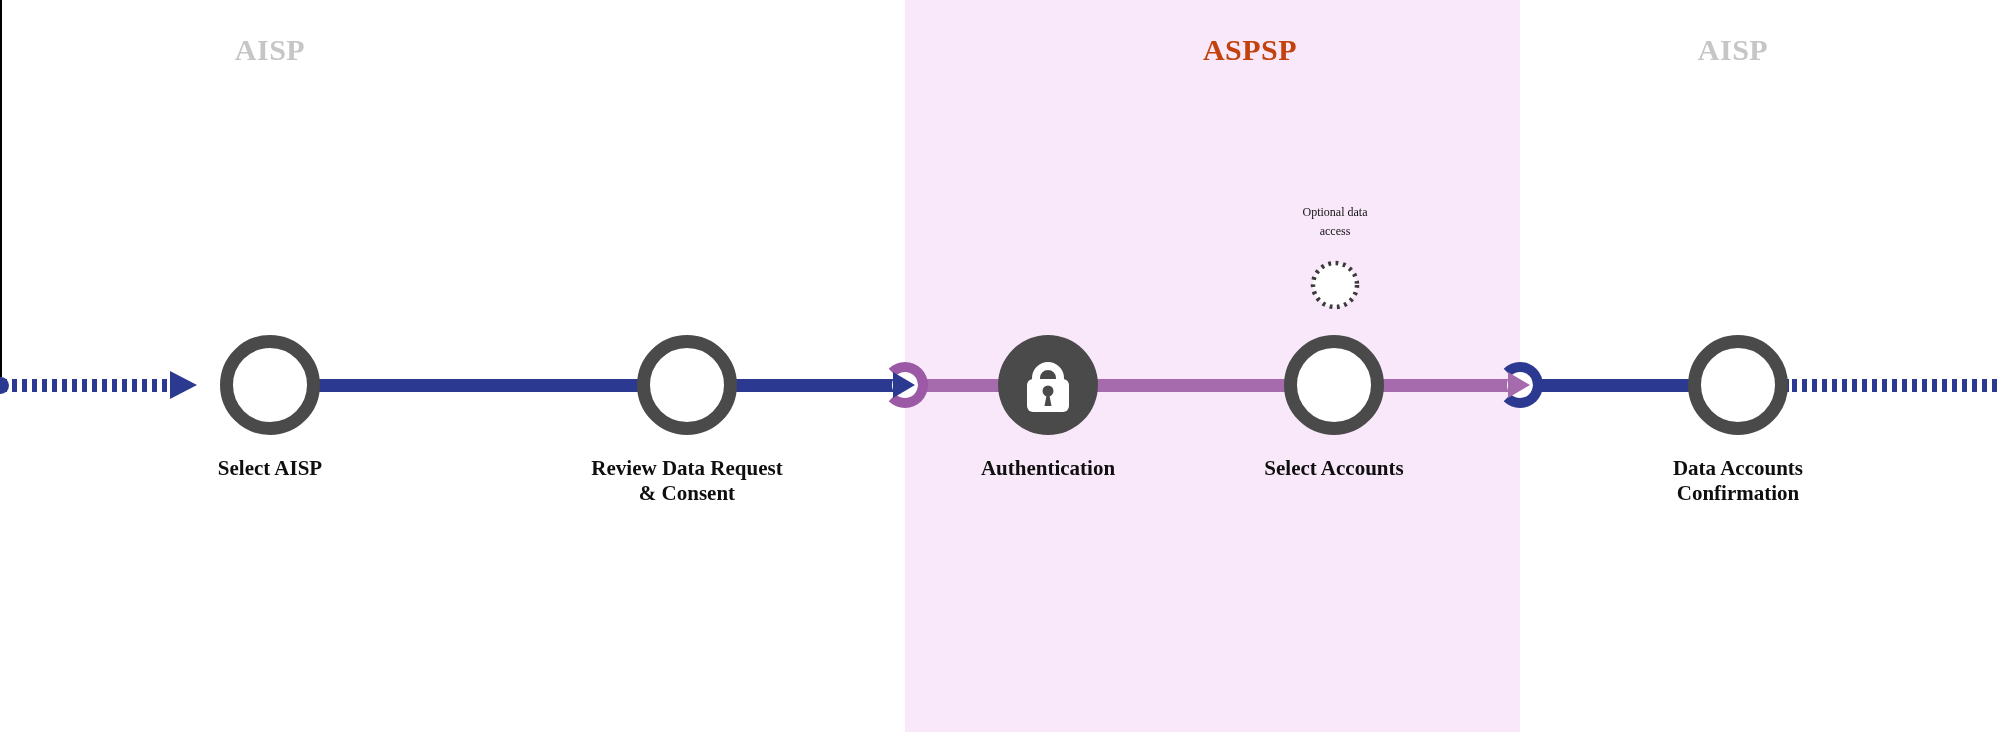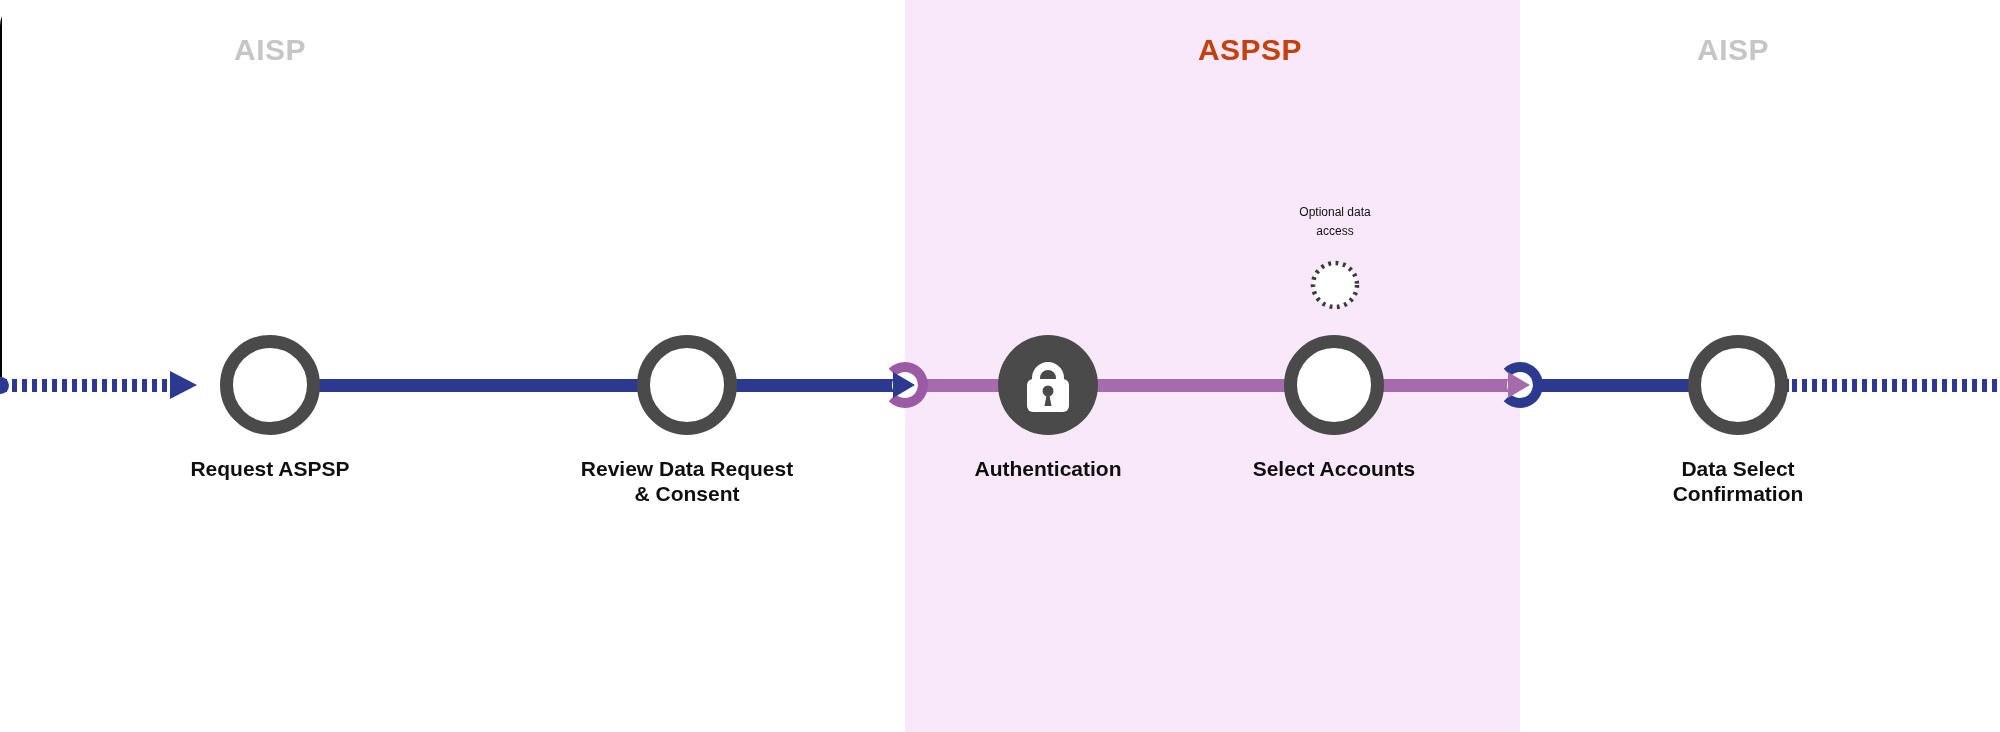--- a/index.html
+++ b/index.html
@@ -1,18 +1,18 @@
 <!DOCTYPE html>
 <html><head>
 <meta charset="utf-8">
 <style>
   html,body{margin:0;padding:0;background:#ffffff;}
   .canvas{
     position:relative; width:2000px; height:732px; background:#ffffff;
-    overflow:hidden; font-family:Liberation Sans, sans-serif;border-radius:26px;
+    overflow:hidden; font-family:Liberation Serif, serif;
   }
   
   .pink-band{position:absolute; left:905px; top:0; width:615px; height:732px; background:#f9e8fa;}
   
   .edge-line{position:absolute; left:0; top:0; width:2px; height:377px; background:#000;}
 
   
   .lane-label{position:absolute; top:33px; width:300px; text-align:center;
     font-size:30px; font-weight:bold; letter-spacing:0.5px;}
   .lane-aisp-left{left:120px; color:#c6c6c6;}
@@ -109,30 +109,30 @@
     <span>Optional data</span><br>
     <span>access</span>
   </div>
   <div class="dotted-circle">
     <svg width="54" height="54" viewBox="0 0 54 54">
       <circle cx="27" cy="27" r="22" fill="#ffffff" stroke="#3b3b3b" stroke-width="4.5" stroke-dasharray="2.8,4.6"></circle>
     </svg>
   </div>
 
   <div class="step-label l1">
-    <span>Request ASPSP</span>
+    <span>Select AISP</span>
   </div>
   <div class="step-label l2">
     <span>Review Data Request</span>
     <span>&amp; Consent</span>
   </div>
   <div class="step-label l3">
     <span>Authentication</span>
   </div>
   <div class="step-label l4">
     <span>Select Accounts</span>
   </div>
   <div class="step-label l5">
-    <span>Data Select</span>
+    <span>Data Accounts</span>
     <span>Confirmation</span>
   </div>
 
 </div>
 
 </body></html>

